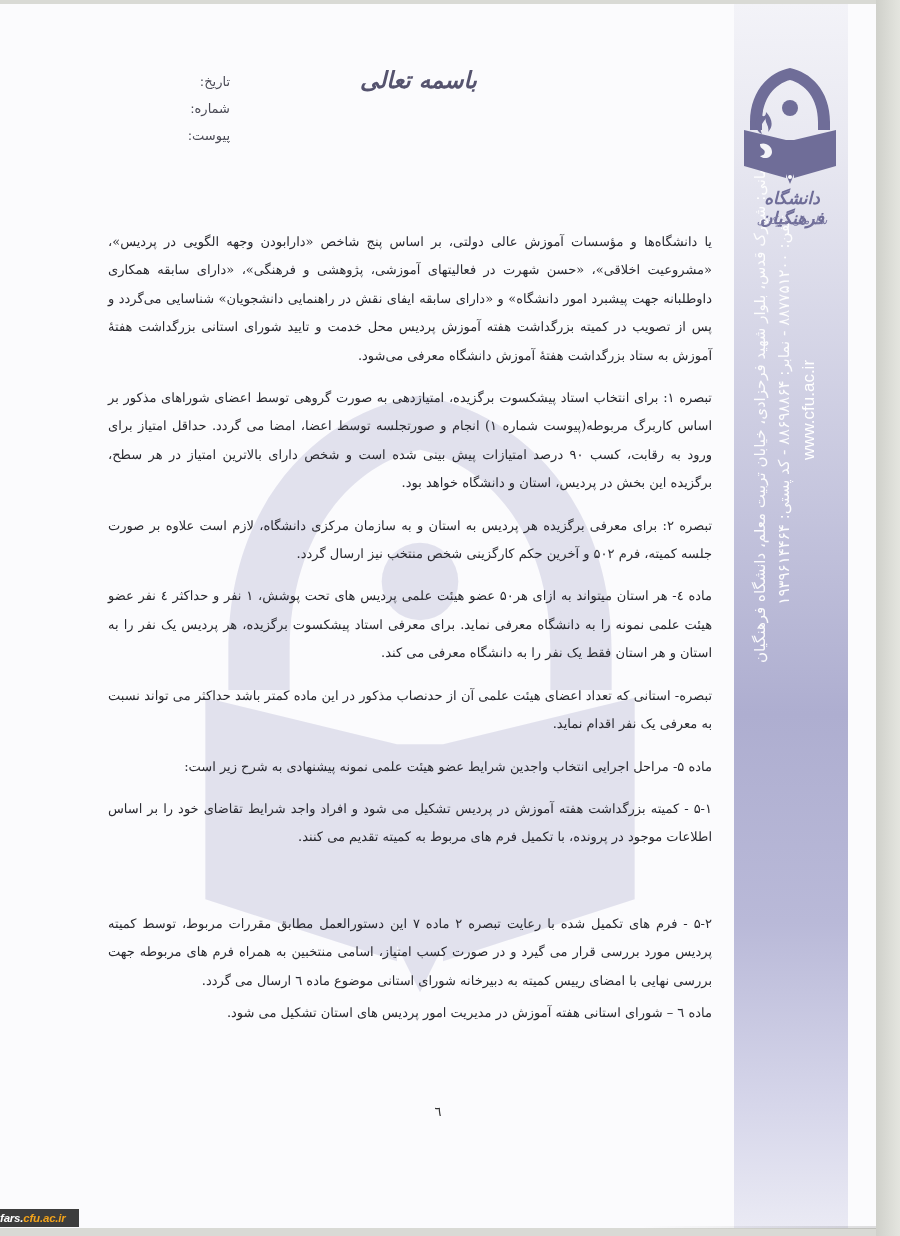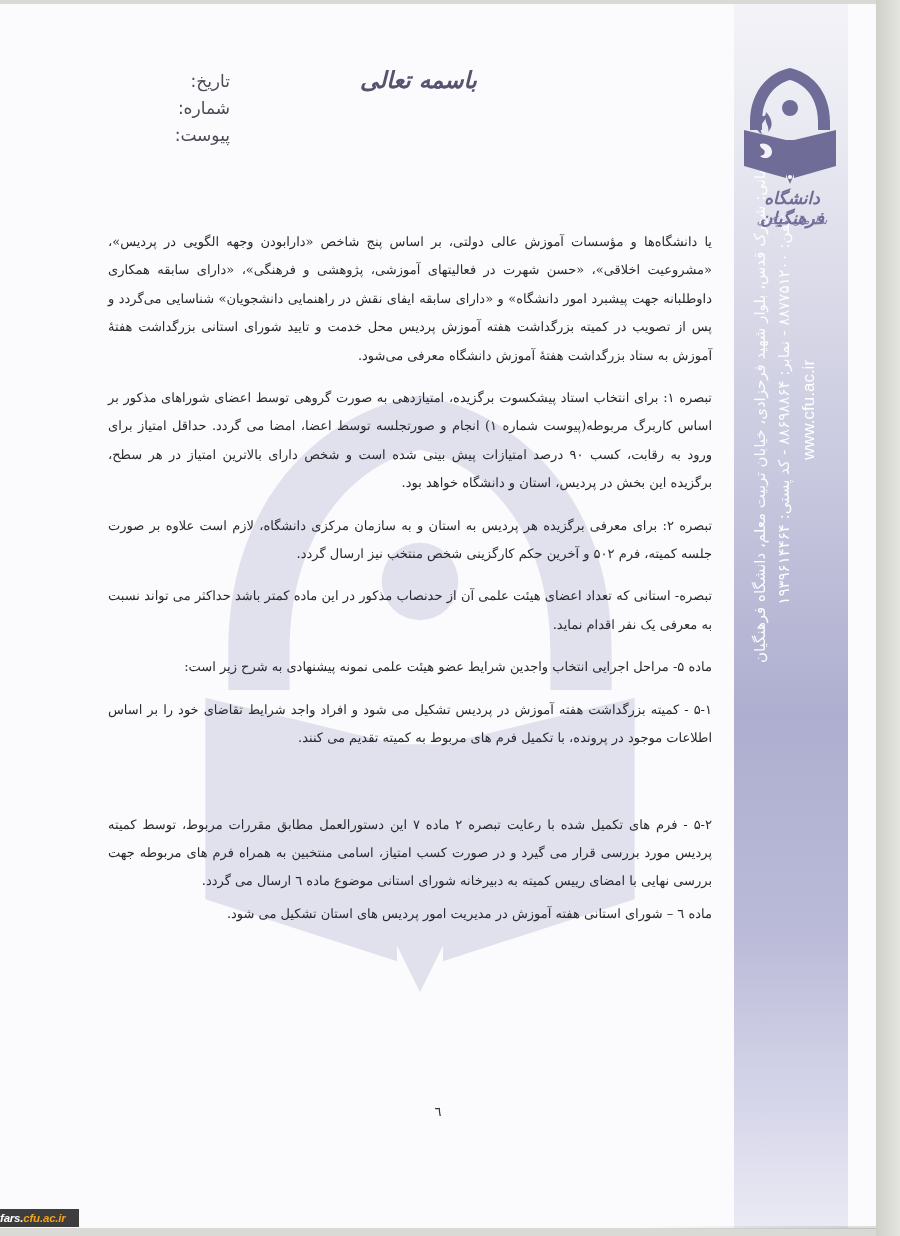--- a/index.html
+++ b/index.html
@@ -48,21 +48,21 @@
       position:absolute; left:190px; top:380px; width:460px; height:620px; opacity:0.13;
     }
 
     .bismillah {
       position:absolute; left:360px; top:66px; width:120px; text-align:left;
       font-family:"DejaVu Serif", serif; font-style:italic; font-weight:bold;
       font-size:23px; color:#55536e; direction:rtl;
     }
     .meta {
       position:absolute; left:140px; top:68px; width:90px; direction:rtl;
-      font-family:"DejaVu Sans", sans-serif; font-size:17px; color:#4a4a55; line-height:27px;
+      font-family:"DejaVu Sans", sans-serif; font-size:13px; color:#4a4a55; line-height:27px;
     }
     .body-text {
       position:absolute; left:108px; top:228px; width:604px; direction:rtl; text-align:justify;
       font-family:"DejaVu Serif", serif; font-size:13px; line-height:28.4px; color:#2a2a30;
     }
     .body-text p { margin:0; text-align-last:right; }
     .gap-a { margin-bottom:14px !important; }
     .gap-b { margin-bottom:58px !important; }
     .page-number {
       position:absolute; left:428px; top:1104px; width:20px; text-align:center;
@@ -136,20 +136,21 @@
 <div class="meta">
   <div>تاریخ:</div>
   <div>شماره:</div>
   <div>پیوست:</div>
 </div>
 
 <div class="body-text">
   <p class="gap-a">یا دانشگاه‌ها و مؤسسات آموزش عالی دولتی، بر اساس پنج شاخص «دارابودن وجهه الگویی در پردیس»، «مشروعیت اخلاقی»، «حسن شهرت در فعالیتهای آموزشی، پژوهشی و فرهنگی»، «دارای سابقه همکاری داوطلبانه جهت پیشبرد امور دانشگاه» و «دارای سابقه ایفای نقش در راهنمایی دانشجویان» شناسایی می‌گردد و پس از تصویب در کمیته بزرگداشت هفته آموزش پردیس محل خدمت و تایید شورای استانی بزرگداشت هفتهٔ آموزش به ستاد بزرگداشت هفتهٔ آموزش دانشگاه معرفی می‌شود.</p>
   <p class="gap-a">تبصره ۱: برای انتخاب استاد پیشکسوت برگزیده، امتیازدهی به صورت گروهی توسط اعضای شوراهای مذکور بر اساس کاربرگ مربوطه(پیوست شماره ۱) انجام و صورتجلسه توسط اعضا، امضا می گردد. حداقل امتیاز برای ورود به رقابت، کسب ۹۰ درصد امتیازات پیش بینی شده است و شخص دارای بالاترین امتیاز در هر سطح، برگزیده این بخش در پردیس، استان و دانشگاه خواهد بود.</p>
   <p class="gap-a">تبصره ۲: برای معرفی برگزیده هر پردیس به استان و به سازمان مرکزی دانشگاه، لازم است علاوه بر صورت جلسه کمیته، فرم ۵۰۲ و آخرین حکم کارگزینی شخص منتخب نیز ارسال گردد.</p>
+  <p class="gap-a">ماده ٤- هر استان میتواند به ازای هر۵۰ عضو هیئت علمی پردیس های تحت پوشش، ۱ نفر و حداکثر ٤ نفر عضو هیئت علمی نمونه را به دانشگاه معرفی نماید. برای معرفی استاد پیشکسوت برگزیده، هر پردیس یک نفر را به استان و هر استان فقط یک نفر را به دانشگاه معرفی می کند.</p>
   <p class="gap-a">تبصره- استانی که تعداد اعضای هیئت علمی آن از حدنصاب مذکور در این ماده کمتر باشد حداکثر می تواند نسبت به معرفی یک نفر اقدام نماید.</p>
   <p class="gap-a">ماده ۵- مراحل اجرایی انتخاب واجدین شرایط عضو هیئت علمی نمونه پیشنهادی به شرح زیر است:</p>
   <p class="gap-b">۵-۱ - کمیته بزرگداشت هفته آموزش در پردیس تشکیل می شود و افراد واجد شرایط تقاضای خود را بر اساس اطلاعات موجود در پرونده، با تکمیل فرم های مربوط به کمیته تقدیم می کنند.</p>
   <p>۵-۲ - فرم های تکمیل شده با رعایت تبصره ۲ ماده ۷ این دستورالعمل مطابق مقررات مربوط، توسط کمیته پردیس مورد بررسی قرار می گیرد و در صورت کسب امتیاز، اسامی منتخبین به همراه فرم های مربوطه جهت بررسی نهایی با امضای رییس کمیته به دبیرخانه شورای استانی موضوع ماده ٦ ارسال می گردد.</p>
   <p style="margin-top:4px;">ماده ٦ – شورای استانی هفته آموزش در مدیریت امور پردیس های استان تشکیل می شود.</p>
 </div>
 
 <div class="page-number">٦</div>
 
 <div class="site-badge">

